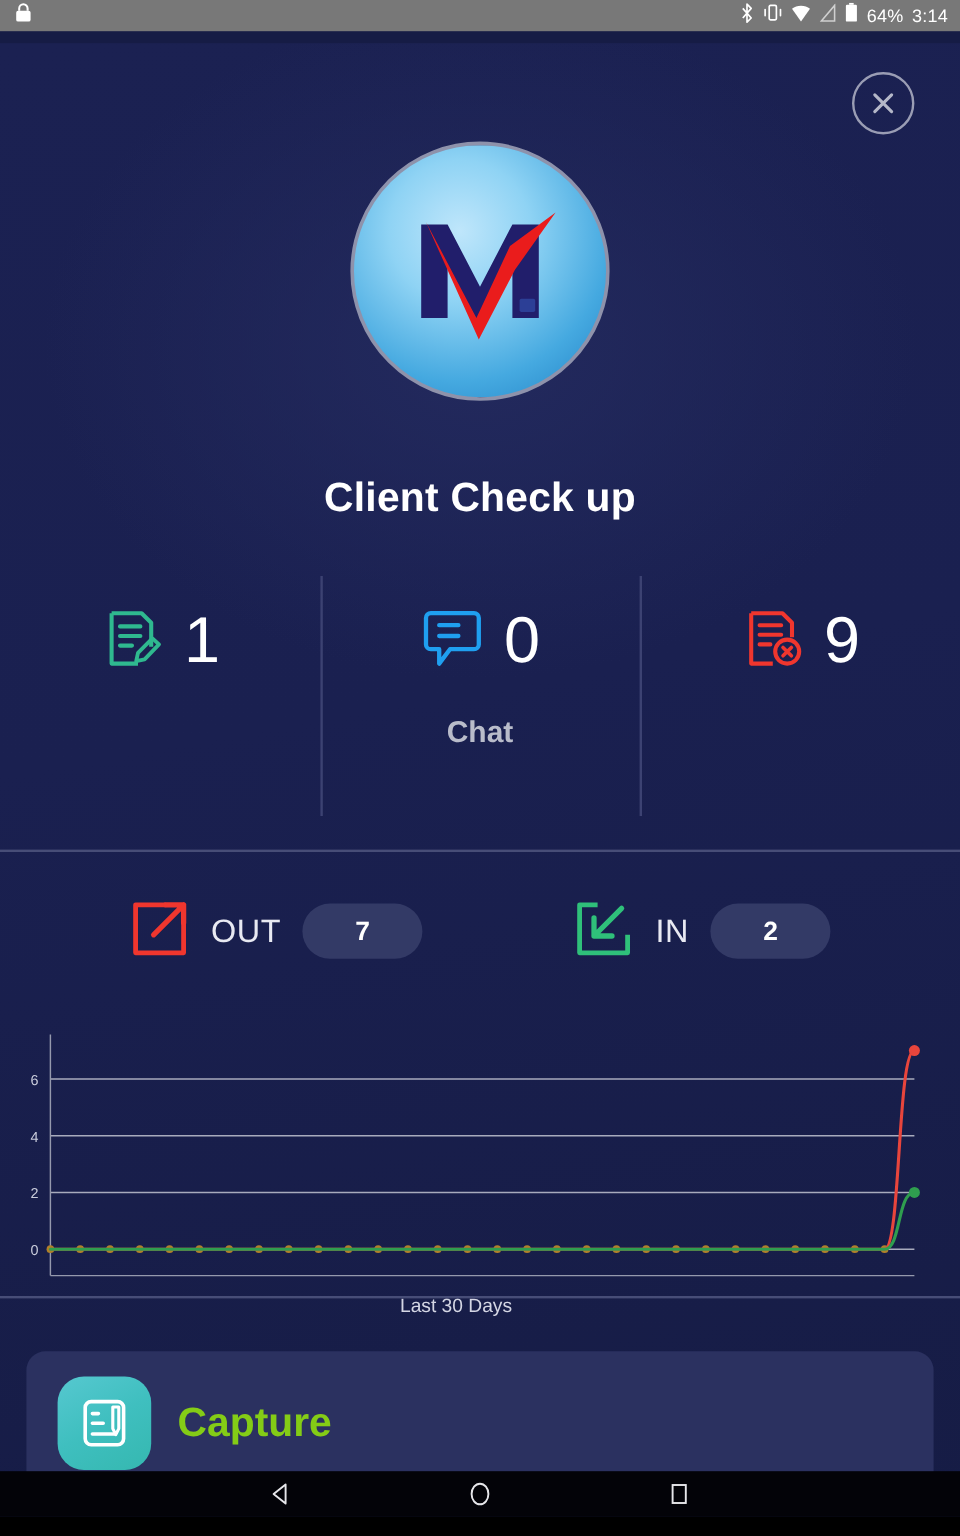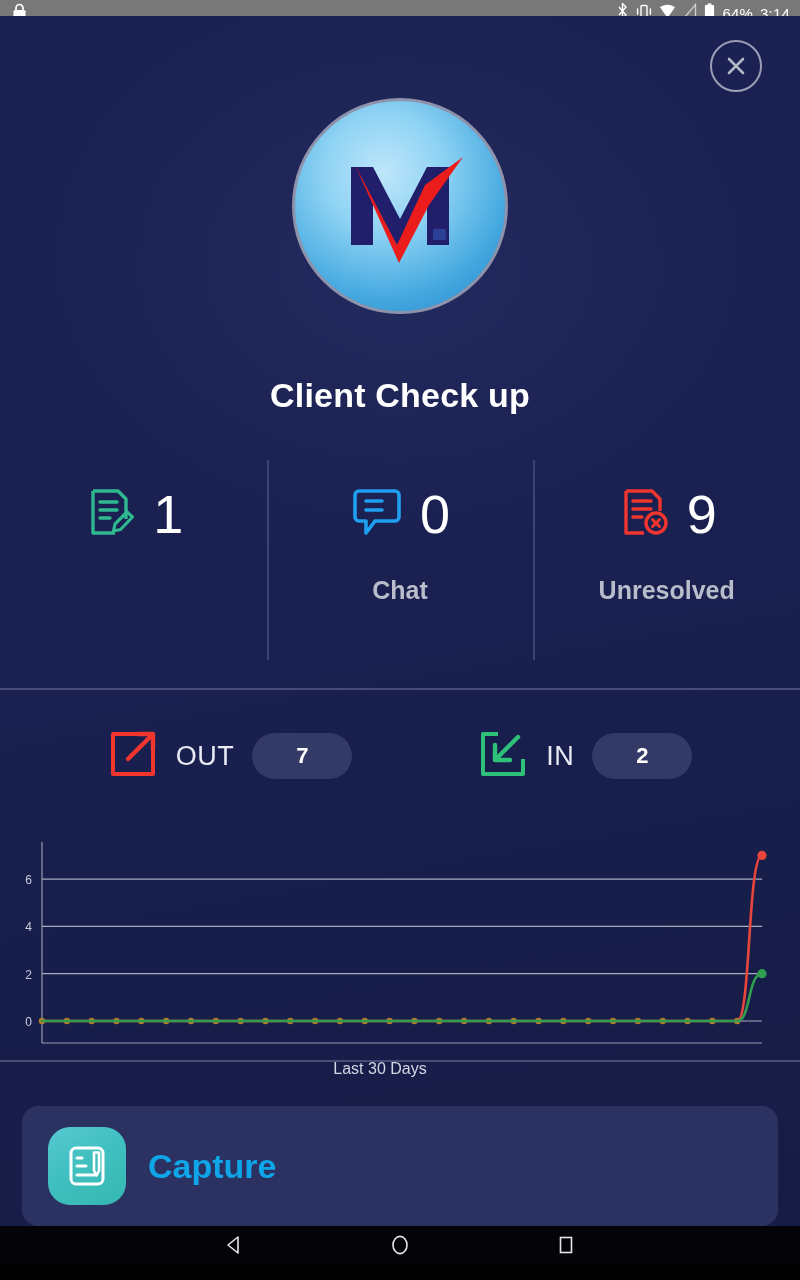--- a/index.html
+++ b/index.html
@@ -17,21 +17,21 @@
     background:#787878; display:flex; align-items:center;
     padding:0 10px 0 12px; color:#ffffff;
   }
   .sb-left{ display:flex; align-items:center; gap:6px; }
   .sb-right{ margin-left:auto; display:flex; align-items:center; gap:7px; }
   .sb-text{ font-size:15px; letter-spacing:.2px; color:#fff; }
   .sb-ico{ display:block; }
 
   
   .card{
-    position:absolute; top:16px; left:0; width:800px; height:1216px;
+    position:absolute; top:36px; left:0; width:800px; height:1216px;
     background:
       radial-gradient(ellipse 520px 400px at 400px 250px, #232a5e 0%, rgba(35,42,94,0) 70%),
       linear-gradient(170deg,#1b2152 0%,#1a2050 45%,#161c45 100%);
     overflow:hidden;
   }
 
   .close-btn{
     position:absolute; top:24px; right:38px; width:52px; height:52px;
     border-radius:50%; border:2px solid #9a9db4;
     display:flex; align-items:center; justify-content:center;
@@ -103,21 +103,21 @@
     flex:1; border-radius:16px; background:#2b3160;
     display:flex; align-items:center; gap:22px; padding-left:26px;
     cursor:pointer;
   }
   .action-ico{
     width:78px; height:78px; border-radius:22px;
     display:flex; align-items:center; justify-content:center; flex:0 0 auto;
   }
   .ico-capture{ background:linear-gradient(150deg,#56c8d0 0%,#3fbfbf 50%,#35b8b0 100%); }
   .ico-feedback{ background:linear-gradient(150deg,#35b8f5 0%,#1fa9f2 50%,#128fe8 100%); }
-  .action-label{ color:#0ea5e9; font-size:34px; font-weight:bold; }
+  .action-label{ color:#84cc16; font-size:34px; font-weight:bold; }
 
   
   .navbar{
     position:absolute; bottom:0; left:0; width:800px; height:38px;
     background:#030308; display:flex; align-items:center; justify-content:center; gap:118px;
   }
   .nav-btn{ display:flex; align-items:center; justify-content:center; cursor:pointer; width:48px; height:38px; }
 </style>
 </head>
 <body>
@@ -225,21 +225,20 @@
             <svg width="54" height="54" viewBox="0 0 54 54">
               <path d="M9 6h26l8 8v12" fill="none" stroke="#f0362e" stroke-width="3.4" stroke-linejoin="round"></path>
               <path d="M9 6v42h18" fill="none" stroke="#f0362e" stroke-width="3.4" stroke-linejoin="round"></path>
               <path d="M16 16h18M16 24h18M16 32h9" stroke="#f0362e" stroke-width="3.4" stroke-linecap="round"></path>
               <circle cx="39" cy="38" r="10" fill="none" stroke="#f0362e" stroke-width="3.4"></circle>
               <path d="M35.5 34.5l7 7M42.5 34.5l-7 7" stroke="#f0362e" stroke-width="3" stroke-linecap="round"></path>
             </svg>
           </span>
           <span class="stat-num">9</span>
         </div>
-        <div class="stat-label">Unresolved</div>
       </div>
 
     </div>
 
     <div class="inout">
       <div class="io-group first">
         <span>
           <svg width="50" height="50" viewBox="0 0 50 50">
             <path d="M30 5H5v40h40V20" fill="none" stroke="#f0362e" stroke-width="4" stroke-linejoin="round"></path>
             <path d="M20 30L45 5M30 5h15v15" fill="none" stroke="#f0362e" stroke-width="4.4" stroke-linecap="round" stroke-linejoin="round"></path>

